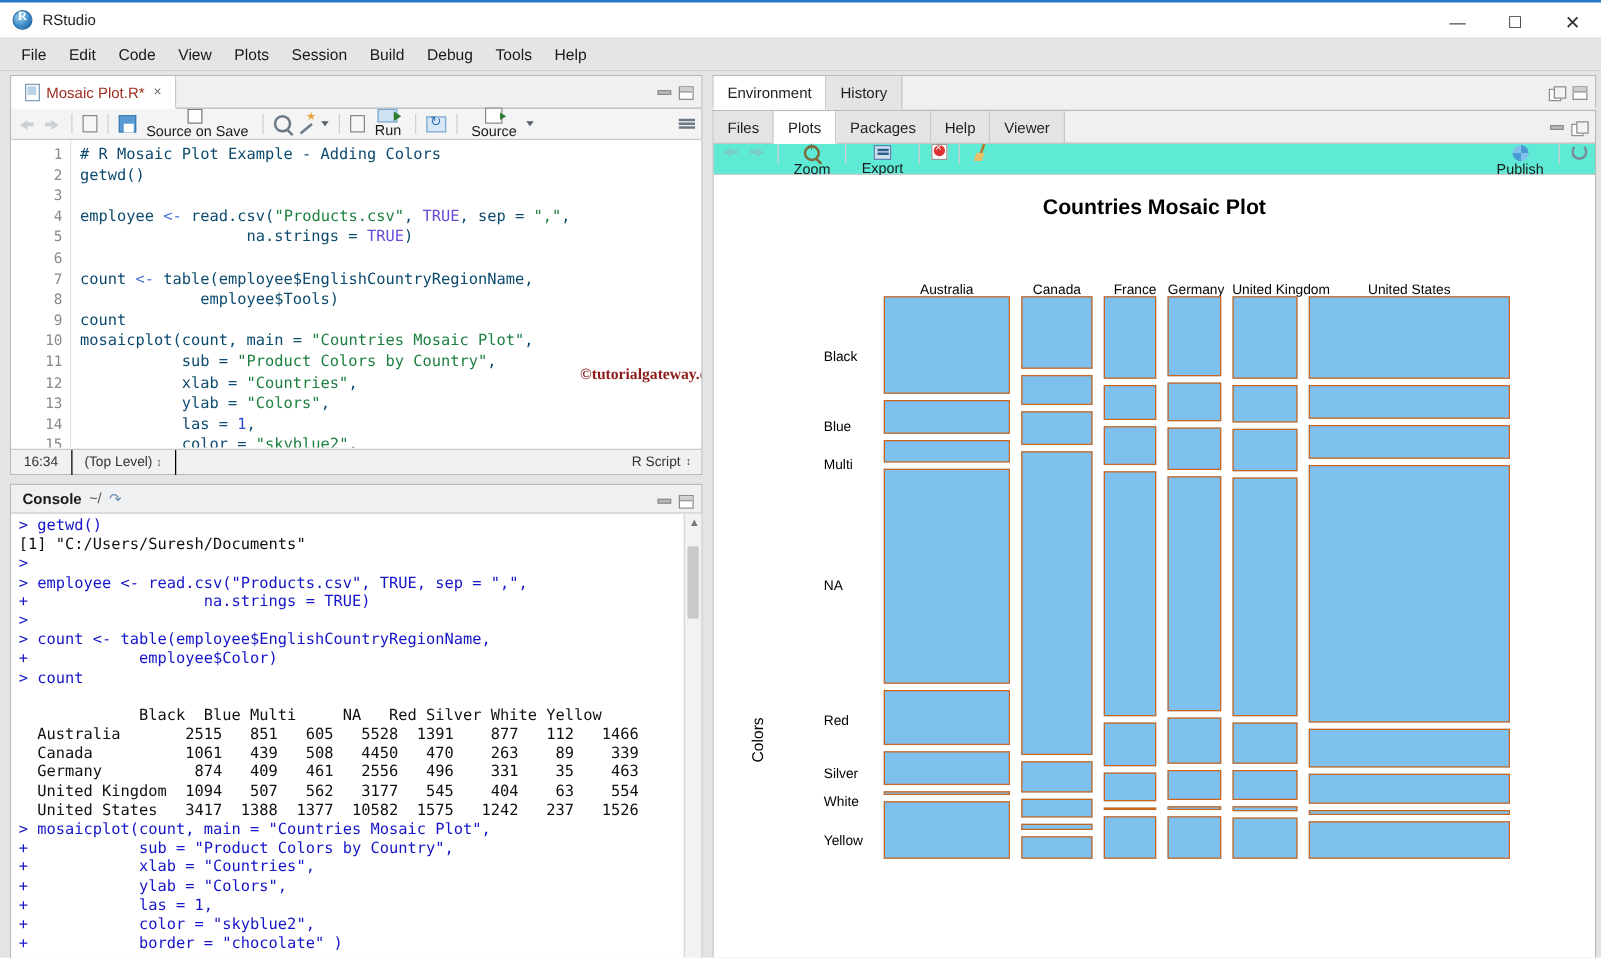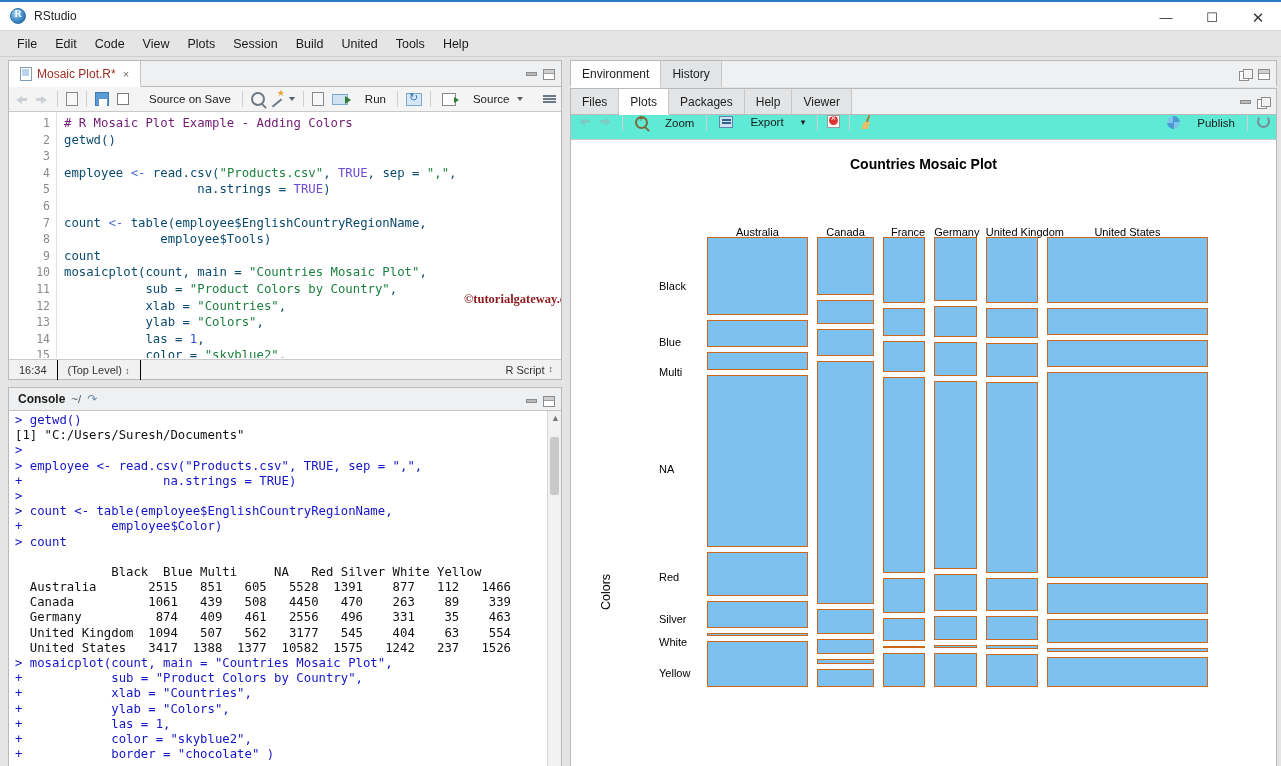--- a/index.html
+++ b/index.html
@@ -86,21 +86,21 @@
   .tb-sep{ width:1px;height:16px;background:#cfcfcf;margin:0 3px; }
   .arrow{ width:15px;height:13px;position:relative;opacity:.45;}
   .arrow::before{
     content:""; position:absolute; left:2px; top:3px; width:0;height:0;
     border-top:4px solid transparent;border-bottom:4px solid transparent;
     border-right:6px solid #9aa6b2;
   }
   .arrow::after{ content:""; position:absolute; left:7px; top:5px; width:6px;height:3px;background:#9aa6b2;}
   .arrow.right::before{ border-right:none; border-left:6px solid #9aa6b2; left:7px;}
   .arrow.right::after{ left:2px; }
-  .tb-btn{ display:flex;align-items:center;gap:17px;padding:1px 3px;color:#1a1a1a;}
+  .tb-btn{ display:flex;align-items:center;gap:1px;padding:1px 3px;color:#1a1a1a;flex-direction:column;}
   .save-ic{ width:14px;height:14px;background:#5b9bd5;border:1px solid #3f7cb4;position:relative;}
   .save-ic::after{content:"";position:absolute;left:3px;top:6px;width:8px;height:7px;background:#fff;}
   .chk{ width:12px;height:12px;border:1px solid #7a7a7a;background:#fff;margin-right:3px;}
   .mag{ width:14px;height:14px;border-radius:50%;border:2px solid #6d7a86;position:relative;}
   .mag::after{content:"";position:absolute;right:-4px;bottom:-3px;width:6px;height:2px;background:#6d7a86;transform:rotate(45deg);}
   .wand{ width:14px;height:14px;position:relative;}
   .wand::before{content:"";position:absolute;left:1px;top:10px;width:12px;height:2px;background:#6d7a86;transform:rotate(-40deg);}
   .wand::after{content:"★";position:absolute;right:-1px;top:-4px;font-size:9px;color:#e8a33d;}
   .caret{ width:0;height:0;border-left:3.5px solid transparent;border-right:3.5px solid transparent;border-top:4px solid #55606b;}
   .notebk{ width:12px;height:14px;border:1px solid #8a8a8a;background:#f7f7f7;}
@@ -121,21 +121,21 @@
     position:absolute; left:0; right:0; top:51px; bottom:21px; background:#fff; overflow:hidden;
     font-family:"DejaVu Sans Mono","Liberation Mono",monospace; font-size:12.3px;
   }
   .gutter{
     position:absolute;left:0;top:0;bottom:0;width:48px;background:#fff;
     border-right:1px solid #e3e3e3; text-align:right; padding-top:3px;
   }
   .gutter div{ height:16.6px; line-height:16.6px; padding-right:6px; color:#8a8a8a; font-size:11.5px;}
   .codearea{ position:absolute;left:55px;top:3px;right:0;bottom:0; }
   .codearea .ln{ height:16.6px; line-height:16.6px; white-space:pre; }
-  .c-com{ color:#701a75; }
+  .c-com{ color:#0c4a6e; }
   .c-str{ color:#1e8040; }
   .c-num{ color:#2b4fd0; }
   .c-kw{ color:#6a4bd6; }
   .c-fn{ color:#0c4a6e; }
   .c-op{ color:#4b6fd4; }
 
   .editor-status{
     position:absolute;left:0;right:0;bottom:0;height:20px;background:#f1f1f1;
     border-top:1px solid #c9c9c9; display:flex; align-items:center; font-size:11px; color:#333;
   }
@@ -189,21 +189,21 @@
     clip-path:polygon(30% 0,100% 0,75% 100%,0 100%);}
   .pub-ic{ width:13px;height:13px;border-radius:50%;background:
      conic-gradient(#4a9ad4 0 25%, #7fc3ea 25% 50%, #4a9ad4 50% 75%, #7fc3ea 75% 100%);}
   .refresh-ic{ width:13px;height:13px;border:2px solid #7a8a99;border-radius:50%;border-top-color:transparent;}
   .spacer{ flex:1; }
 
   
   .plot-area{ position:absolute;left:0;right:0;top:51px;bottom:0;background:#fff;overflow:hidden;}
   .plot-title{
     position:absolute;width:100%;text-align:center;top:16px;
-    font-size:14px;font-weight:bold;color:#000;
+    font-size:17px;font-weight:bold;color:#000;
     font-family:"Liberation Sans",sans-serif;
   }
   .col-label{ position:absolute; font-size:11px; color:#000; text-align:center; white-space:nowrap;}
   .row-label{ position:absolute; font-size:11px; color:#000; white-space:nowrap;}
   .ylab{
     position:absolute; font-size:12.5px; color:#000;
     transform:rotate(-90deg); transform-origin:left top; white-space:nowrap;
   }
   .tile{ position:absolute; background:#7ec0ee; border:1px solid #cd661d; }
 </style>
@@ -221,21 +221,21 @@
 </div>
 
 <div class="menubar" id="menubar">
     <div class="menuitem">File</div>
     <div class="menuitem">Edit</div>
     <div class="menuitem">Code</div>
     <div class="menuitem">View</div>
     <div class="menuitem">Plots</div>
     <div class="menuitem">Session</div>
     <div class="menuitem">Build</div>
-    <div class="menuitem">United</div>
+    <div class="menuitem">Debug</div>
     <div class="menuitem">Tools</div>
     <div class="menuitem">Help</div>
   </div>
 
 <div class="workspace">
 
   <div class="left-col">
 
     <div class="pane" style="left:4px;top:3px;width:554px;height:320px;">
       <div class="tabstrip">

